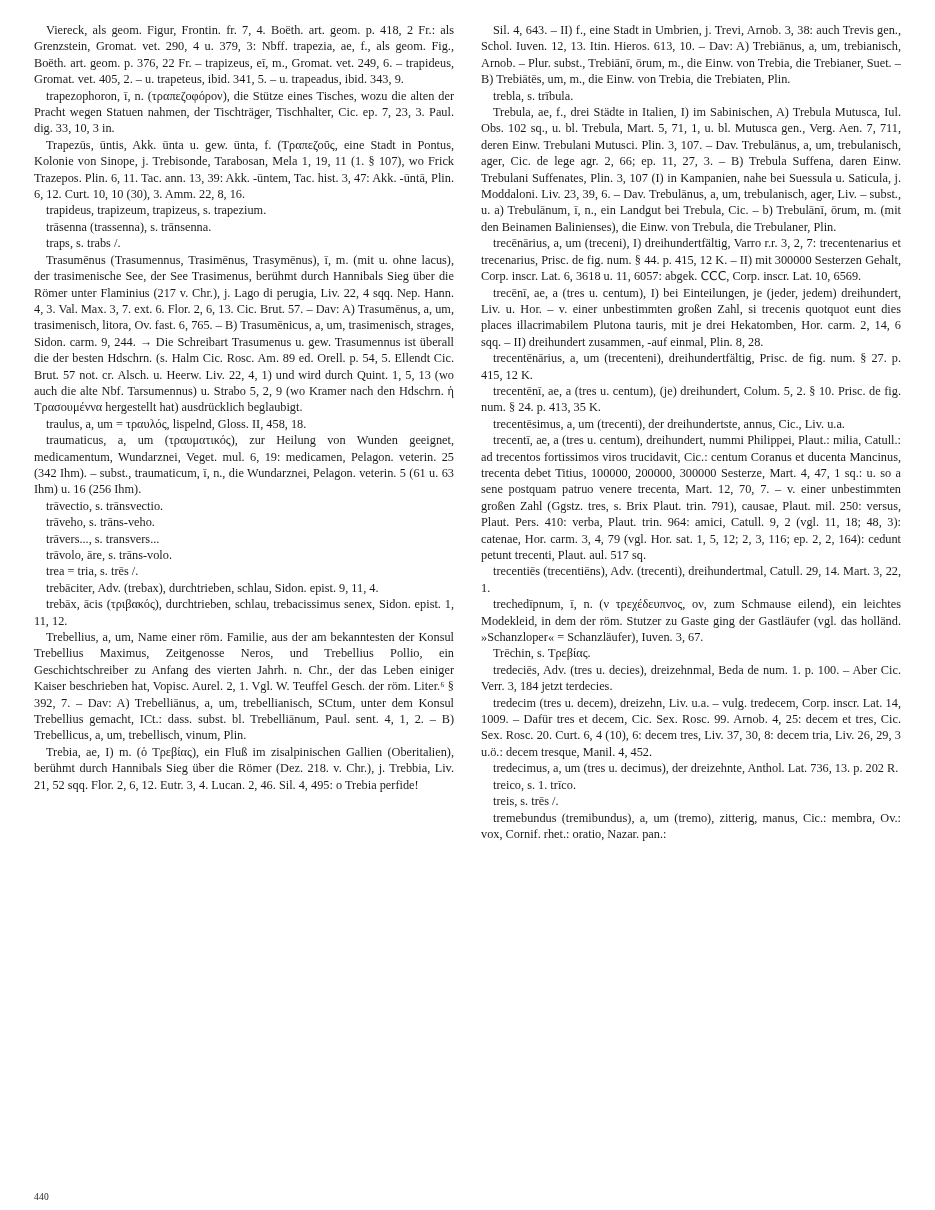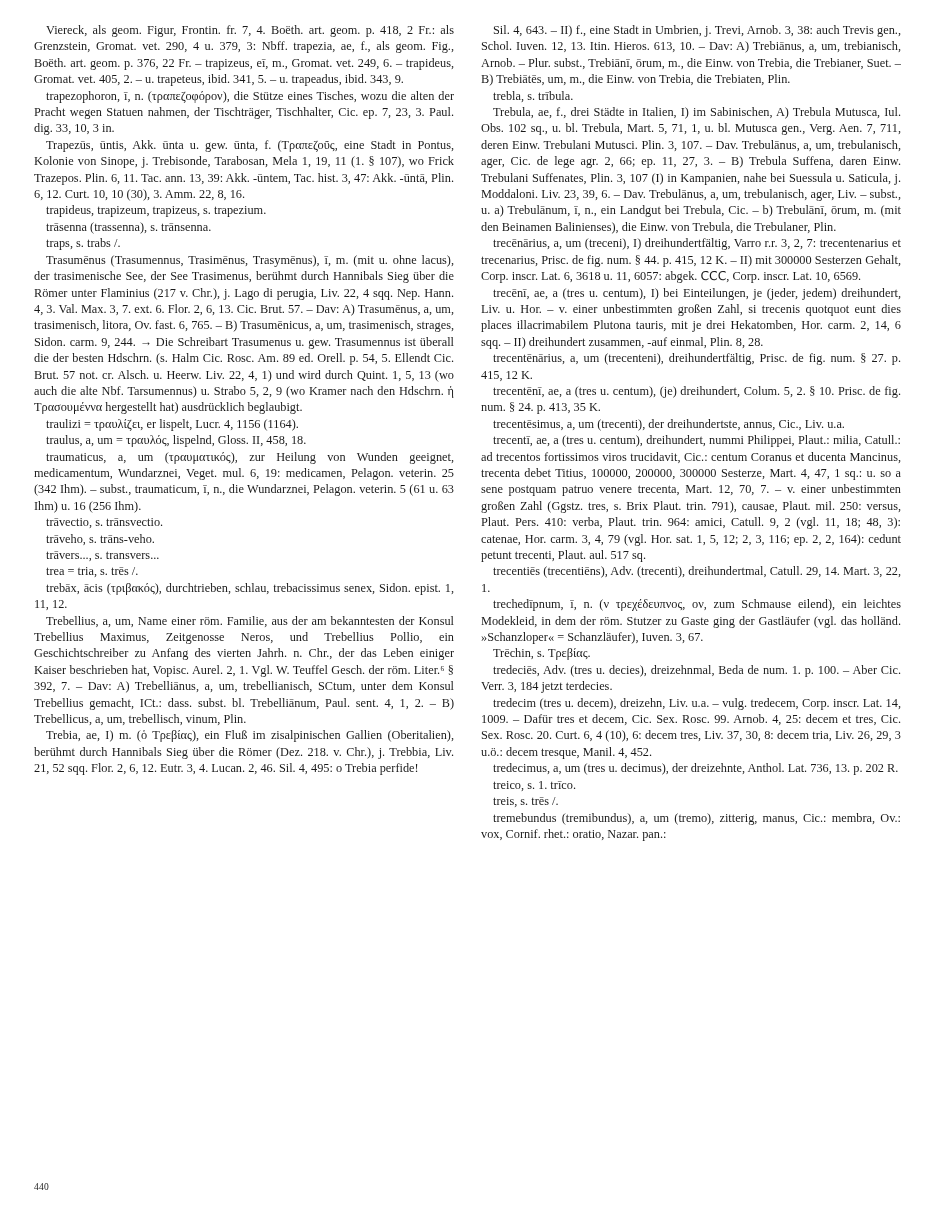--- a/index.html
+++ b/index.html
@@ -36,48 +36,49 @@
     text-justify: inter-word;
     hyphens: none;
   }
   .entry {
     margin: 0 0 0 0;
     text-indent: 12px;
   }
   .folio {
     position: absolute;
     left: 34px;
-    bottom: 18px;
+    bottom: 8px;
     font-size: 9.5px;
     font-family: "Liberation Serif", serif;
     color: #222;
     letter-spacing: 0.3px;
   }
   .blk { display:inline; }
 </style>
 </head>
 <body>
 
 <div class="page">
   <div class="columns">
     <div class="col" id="col0">
         <p class="entry"><span class="blk">Viereck, als geom. Figur, Frontin. fr. 7, 4. Boëth. art. geom. p. 418, 2 Fr.: als Grenzstein, Gromat. vet. 290, 4 u. 379, 3: Nbff. trapezia, ae, f., als geom. Fig., Boëth. art. geom. p. 376, 22 Fr. – trapizeus, eī, m., Gromat. vet. 249, 6. – trapideus, Gromat. vet. 405, 2. – u. trapeteus, ibid. 341, 5. – u. trapeadus, ibid. 343, 9.</span></p>
         <p class="entry"><span class="blk">trapezophoron, ī, n. (τραπεζοφόρον), die Stütze eines Tisches, wozu die alten der Pracht wegen Statuen nahmen, der Tischträger, Tischhalter, Cic. ep. 7, 23, 3. Paul. dig. 33, 10, 3 in.</span></p>
         <p class="entry"><span class="blk">Trapezūs, ūntis, Akk. ūnta u. gew. ūnta, f. (Τραπεζοῦς, eine Stadt in Pontus, Kolonie von Sinope, j. Trebisonde, Tarabosan, Mela 1, 19, 11 (1. § 107), wo Frick Trazepos. Plin. 6, 11. Tac. ann. 13, 39: Akk. -ūntem, Tac. hist. 3, 47: Akk. -ūntā, Plin. 6, 12. Curt. 10, 10 (30), 3. Amm. 22, 8, 16.</span></p>
         <p class="entry"><span class="blk">trapideus, trapizeum, trapizeus, s. trapezium.</span></p>
         <p class="entry"><span class="blk">trāsenna (trassenna), s. trānsenna.</span></p>
         <p class="entry"><span class="blk">traps, s. trabs /.</span></p>
         <p class="entry"><span class="blk">Trasumēnus (Trasumennus, Trasimēnus, Trasymēnus), ī, m. (mit u. ohne lacus), der trasimenische See, der See Trasimenus, berühmt durch Hannibals Sieg über die Römer unter Flaminius (217 v. Chr.), j. Lago di perugia, Liv. 22, 4 sqq. Nep. Hann. 4, 3. Val. Max. 3, 7. ext. 6. Flor. 2, 6, 13. Cic. Brut. 57. – Dav: A) Trasumēnus, a, um, trasimenisch, litora, Ov. fast. 6, 765. – B) Trasumēnicus, a, um, trasimenisch, strages, Sidon. carm. 9, 244. → Die Schreibart Trasumenus u. gew. Trasumennus ist überall die der besten Hdschrn. (s. Halm Cic. Rosc. Am. 89 ed. Orell. p. 54, 5. Ellendt Cic. Brut. 57 not. cr. Alsch. u. Heerw. Liv. 22, 4, 1) und wird durch Quint. 1, 5, 13 (wo auch die alte Nbf. Tarsumennus) u. Strabo 5, 2, 9 (wo Kramer nach den Hdschrn. ἡ Τρασουμέννα hergestellt hat) ausdrücklich beglaubigt.</span></p>
-        <p class="entry"><span class="blk">traulizi = τραυλίζει, er lispelt, Lucr. 4, 1156 (1164).</span></p>
         <p class="entry"><span class="blk">traulus, a, um = τραυλός, lispelnd, Gloss. II, 458, 18.</span></p>
         <p class="entry"><span class="blk">traumaticus, a, um (τραυματικός), zur Heilung von Wunden geeignet, medicamentum, Wundarznei, Veget. mul. 6, 19: medicamen, Pelagon. veterin. 25 (342 Ihm). – subst., traumaticum, ī, n., die Wundarznei, Pelagon. veterin. 5 (61 u. 63 Ihm) u. 16 (256 Ihm).</span></p>
         <p class="entry"><span class="blk">trāvectio, s. trānsvectio.</span></p>
         <p class="entry"><span class="blk">trāveho, s. trāns-veho.</span></p>
         <p class="entry"><span class="blk">trāvers..., s. transvers...</span></p>
+        <p class="entry"><span class="blk">trāvolo, āre, s. trāns-volo.</span></p>
         <p class="entry"><span class="blk">trea = tria, s. trēs /.</span></p>
+        <p class="entry"><span class="blk">trebāciter, Adv. (trebax), durchtrieben, schlau, Sidon. epist. 9, 11, 4.</span></p>
         <p class="entry"><span class="blk">trebāx, ācis (τριβακός), durchtrieben, schlau, trebacissimus senex, Sidon. epist. 1, 11, 12.</span></p>
         <p class="entry"><span class="blk">Trebellius, a, um, Name einer röm. Familie, aus der am bekanntesten der Konsul Trebellius Maximus, Zeitgenosse Neros, und Trebellius Pollio, ein Geschichtschreiber zu Anfang des vierten Jahrh. n. Chr., der das Leben einiger Kaiser beschrieben hat, Vopisc. Aurel. 2, 1. Vgl. W. Teuffel Gesch. der röm. Liter.⁶ § 392, 7. – Dav: A) Trebelliānus, a, um, trebellianisch, SCtum, unter dem Konsul Trebellius gemacht, ICt.: dass. subst. bl. Trebelliānum, Paul. sent. 4, 1, 2. – B) Trebellicus, a, um, trebellisch, vinum, Plin.</span></p>
         <p class="entry"><span class="blk">Trebia, ae, I) m. (ὁ Τρεβίας), ein Fluß im zisalpinischen Gallien (Oberitalien), berühmt durch Hannibals Sieg über die Römer (Dez. 218. v. Chr.), j. Trebbia, Liv. 21, 52 sqq. Flor. 2, 6, 12. Eutr. 3, 4. Lucan. 2, 46. Sil. 4, 495: o Trebia perfide!</span></p>
       </div>
     <div class="col" id="col1">
         <p class="entry"><span class="blk">Sil. 4, 643. – II) f., eine Stadt in Umbrien, j. Trevi, Arnob. 3, 38: auch Trevis gen., Schol. Iuven. 12, 13. Itin. Hieros. 613, 10. – Dav: A) Trebiānus, a, um, trebianisch, Arnob. – Plur. subst., Trebiānī, ōrum, m., die Einw. von Trebia, die Trebianer, Suet. – B) Trebiātēs, um, m., die Einw. von Trebia, die Trebiaten, Plin.</span></p>
         <p class="entry"><span class="blk">trebla, s. trībula.</span></p>
         <p class="entry"><span class="blk">Trebula, ae, f., drei Städte in Italien, I) im Sabinischen, A) Trebula Mutusca, Iul. Obs. 102 sq., u. bl. Trebula, Mart. 5, 71, 1, u. bl. Mutusca gen., Verg. Aen. 7, 711, deren Einw. Trebulani Mutusci. Plin. 3, 107. – Dav. Trebulānus, a, um, trebulanisch, ager, Cic. de lege agr. 2, 66; ep. 11, 27, 3. – B) Trebula Suffena, daren Einw. Trebulani Suffenates, Plin. 3, 107 (I) in Kampanien, nahe bei Suessula u. Saticula, j. Moddaloni. Liv. 23, 39, 6. – Dav. Trebulānus, a, um, trebulanisch, ager, Liv. – subst., u. a) Trebulānum, ī, n., ein Landgut bei Trebula, Cic. – b) Trebulānī, ōrum, m. (mit den Beinamen Balinienses), die Einw. von Trebula, die Trebulaner, Plin.</span></p>
         <p class="entry"><span class="blk">trecēnārius, a, um (treceni), I) dreihundertfältig, Varro r.r. 3, 2, 7: trecentenarius et trecenarius, Prisc. de fig. num. § 44. p. 415, 12 K. – II) mit 300000 Sesterzen Gehalt, Corp. inscr. Lat. 6, 3618 u. 11, 6057: abgek. ⅭⅭⅭ, Corp. inscr. Lat. 10, 6569.</span></p>
         <p class="entry"><span class="blk">trecēnī, ae, a (tres u. centum), I) bei Einteilungen, je (jeder, jedem) dreihundert, Liv. u. Hor. – v. einer unbestimmten großen Zahl, si trecenis quotquot eunt dies places illacrimabilem Plutona tauris, mit je drei Hekatomben, Hor. carm. 2, 14, 6 sqq. – II) dreihundert zusammen, -auf einmal, Plin. 8, 28.</span></p>

